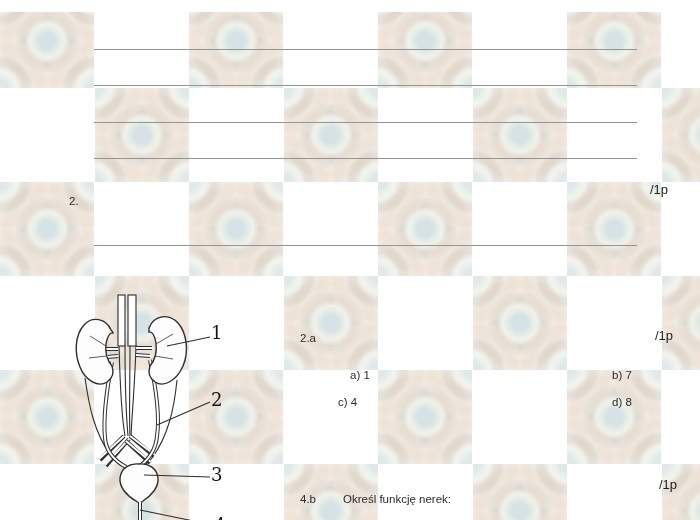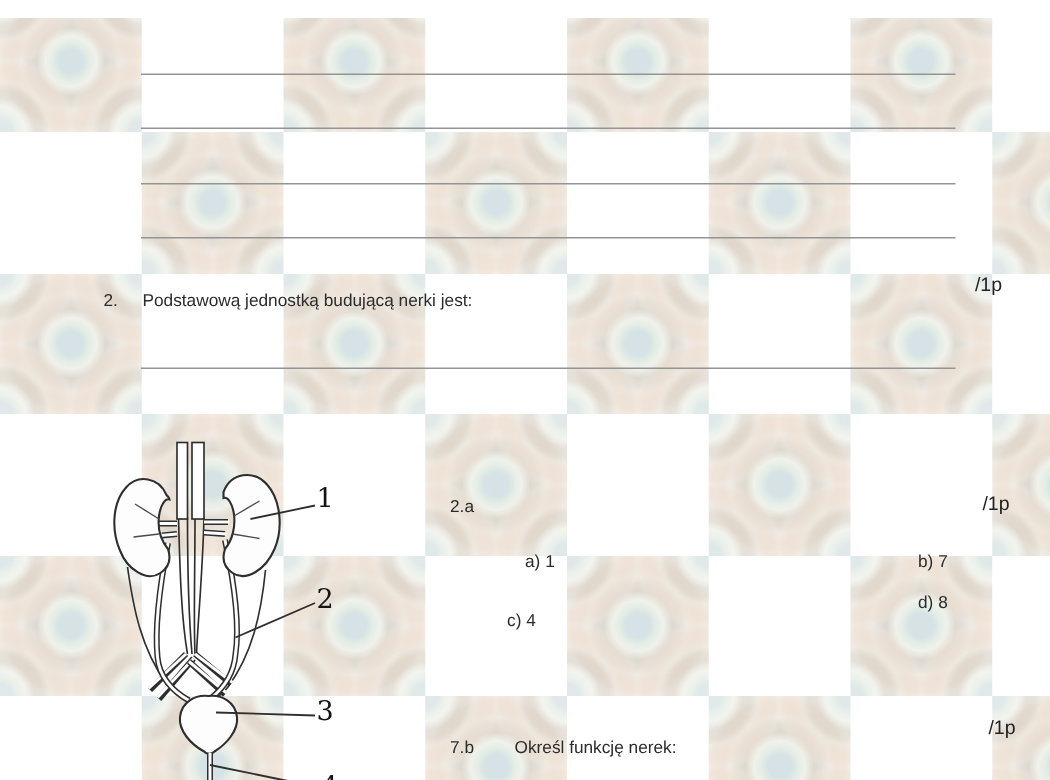--- a/index.html
+++ b/index.html
@@ -49,21 +49,20 @@
 
 <div class="page">
 
   <div class="rule" style="left:94px;top:37px;width:543px;"></div>
   <div class="rule" style="left:94px;top:73px;width:543px;"></div>
   <div class="rule" style="left:94px;top:110px;width:543px;"></div>
   <div class="rule" style="left:94px;top:146px;width:543px;"></div>
 
   <div class="pts" style="top:171px;right:32px;">/1p</div>
   <div class="txt" style="left:69px;top:183px;">2.</div>
-  <div class="txt" style="left:95px;top:183px;">Podstawową jednostką budującą nerki jest:</div>
   <div class="rule" style="left:94px;top:233px;width:543px;"></div>
 
   <svg style="left:72px;top:276px;" width="156" height="245" viewBox="0 0 156 245">
 
     <path class="thin" d="M13,90 C17,118 22,144 39,168 C43,173 48,177 53,179"></path>
     <path class="thin" d="M105,92 C102,122 96,148 80,170 C77,174 73,177 69,179"></path>
 
     <path class="thin" d="M47,57 C48,95 49,125 53,148"></path>
     <path class="thin" d="M53,57 C53,95 54,125 56,148"></path>
     <path class="thin" d="M58,57 C58,95 57,125 58,148"></path>
@@ -124,20 +123,20 @@
   <div class="diagram-label" style="left:211px;top:312px;">1</div>
   <div class="diagram-label" style="left:211px;top:379px;">2</div>
   <div class="diagram-label" style="left:211px;top:454px;">3</div>
   <div class="diagram-label" style="left:214px;top:504px;">4</div>
 
   <div class="pts" style="top:317px;right:27px;">/1p</div>
   <div class="txt" style="left:300px;top:320px;">2.a</div>
 
   <div class="txt" style="left:350px;top:357px;">a) 1</div>
   <div class="txt" style="left:612px;top:357px;">b) 7</div>
-  <div class="txt" style="left:338px;top:396px;">c) 4</div>
+  <div class="txt" style="left:338px;top:384px;">c) 4</div>
   <div class="txt" style="left:612px;top:384px;">d) 8</div>
 
   <div class="pts" style="top:466px;right:23px;">/1p</div>
-  <div class="txt" style="left:300px;top:481px;">7.b</div>
+  <div class="txt" style="left:300px;top:481px;">4.b</div>
   <div class="txt" style="left:343px;top:481px;">Określ funkcję nerek:</div>
 
 </div>
 
 </body></html>

